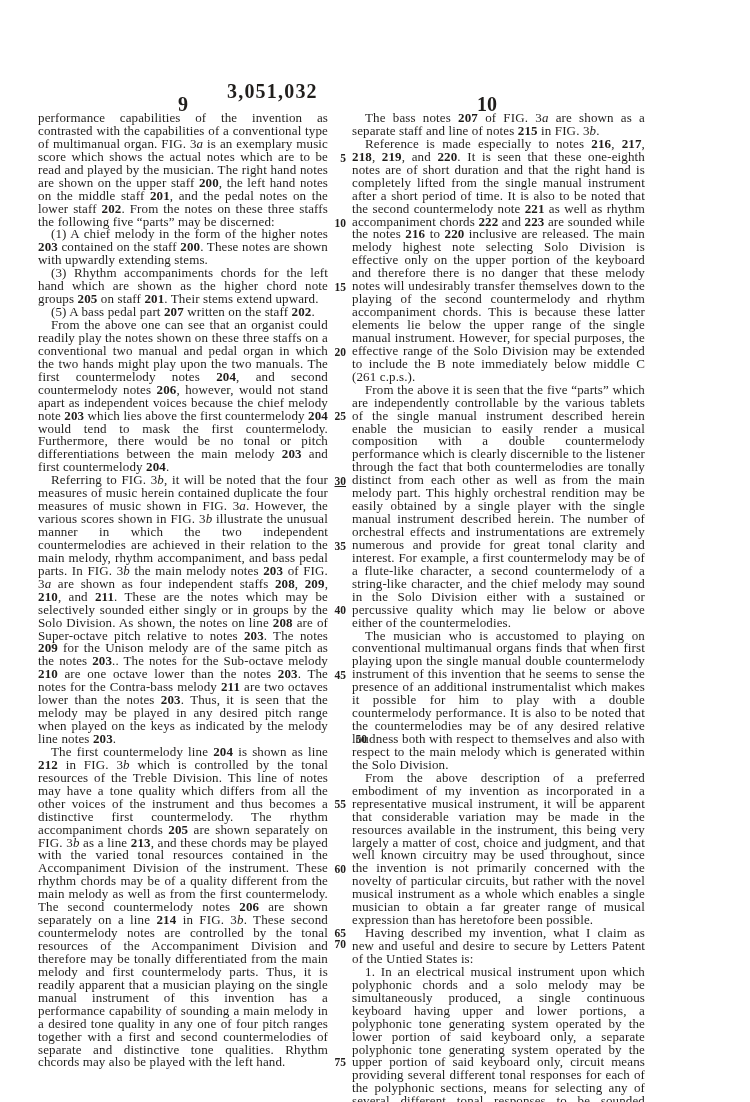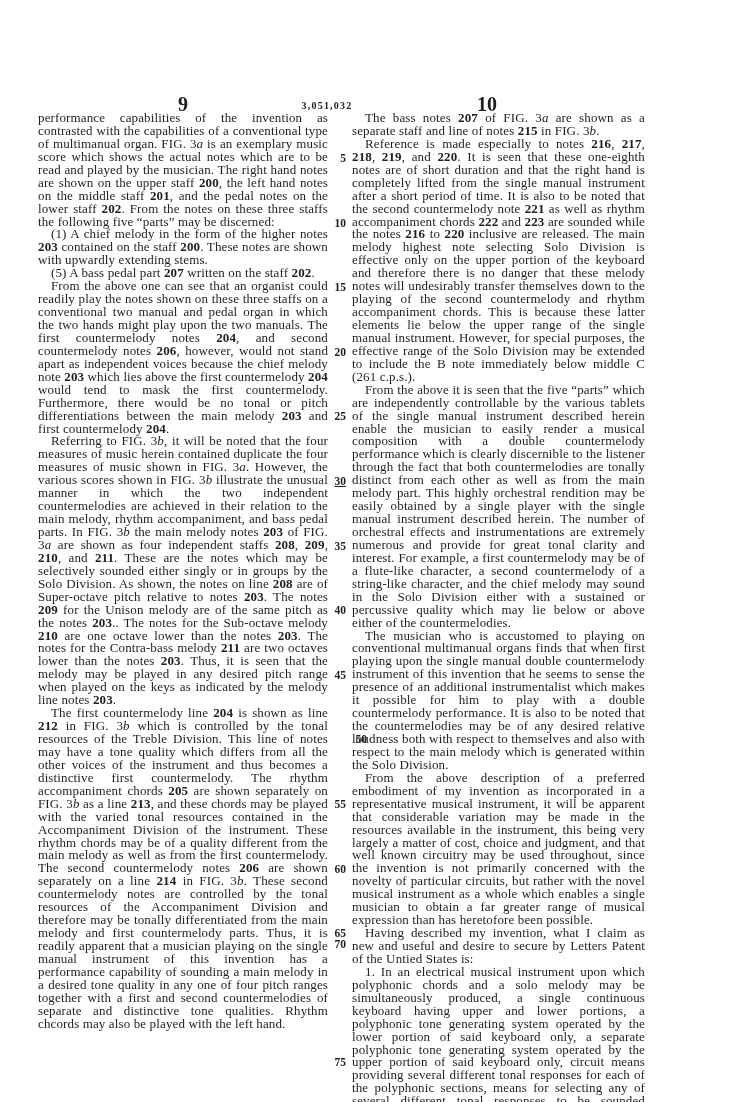--- a/index.html
+++ b/index.html
@@ -12,24 +12,23 @@
   }
   .page {
     position: relative;
     width: 750px; height: 1102px;
     background: var(--paper, #ffffff);
     overflow: hidden;
   }
   .patent-number {
     position: absolute;
     left: 227px; top: 80px; width: 200px;
-    text-align: center;
-    font-size: 10px; font-weight: bold;
+    text-align: left;
+    font-size: 20px; font-weight: bold;
     letter-spacing: 1.2px;
-    margin-top: 20px;
   }
   .col-num {
     position: absolute; top: 93px;
     font-size: 20px; font-weight: bold;
     text-align: center;
   }
   .col-num-left  { left: 38px;  width: 290px; }
   .col-num-right { left: 352px; width: 270px; }
   .column {
     position: absolute; top: 112px;
@@ -55,20 +54,21 @@
 </head>
 <body style="--ink: #201e1c; --paper: #ffffff;">
 
 <div class="page">
   <div class="patent-number">3,051,032</div>
   <div class="col-num col-num-left">9</div>
   <div class="col-num col-num-right">10</div>
   <div class="column column-left" id="col-left">
       <p class="para">performance capabilities of the invention as contrasted with the capabilities of a conventional type of multimanual organ. FIG. 3<i>a</i> is an exemplary music score which shows the actual notes which are to be read and played by the musician. The right hand notes are shown on the upper staff <b>200</b>, the left hand notes on the middle staff <b>201</b>, and the pedal notes on the lower staff <b>202</b>. From the notes on these three staffs the following five “parts” may be discerned:</p>
       <p class="para indent">(1) A chief melody in the form of the higher notes <b>203</b> contained on the staff <b>200</b>. These notes are shown with upwardly extending stems.</p>
+      <p class="para indent">(3) Rhythm accompaniments chords for the left hand which are shown as the higher chord note groups <b>205</b> on staff <b>201</b>. Their stems extend upward.</p>
       <p class="para indent">(5) A bass pedal part <b>207</b> written on the staff <b>202</b>.</p>
       <p class="para indent">From the above one can see that an organist could readily play the notes shown on these three staffs on a conventional two manual and pedal organ in which the two hands might play upon the two manuals. The first countermelody notes <b>204</b>, and second countermelody notes <b>206</b>, however, would not stand apart as independent voices because the chief melody note <b>203</b> which lies above the first countermelody <b>204</b> would tend to mask the first countermelody. Furthermore, there would be no tonal or pitch differentiations between the main melody <b>203</b> and first countermelody <b>204</b>.</p>
       <p class="para indent">Referring to FIG. 3<i>b</i>, it will be noted that the four measures of music herein contained duplicate the four measures of music shown in FIG. 3<i>a</i>. However, the various scores shown in FIG. 3<i>b</i> illustrate the unusual manner in which the two independent countermelodies are achieved in their relation to the main melody, rhythm accompaniment, and bass pedal parts. In FIG. 3<i>b</i> the main melody notes <b>203</b> of FIG. 3<i>a</i> are shown as four independent staffs <b>208</b>, <b>209</b>, <b>210</b>, and <b>211</b>. These are the notes which may be selectively sounded either singly or in groups by the Solo Division. As shown, the notes on line <b>208</b> are of Super-octave pitch relative to notes <b>203</b>. The notes <b>209</b> for the Unison melody are of the same pitch as the notes <b>203</b>.. The notes for the Sub-octave melody <b>210</b> are one octave lower than the notes <b>203</b>. The notes for the Contra-bass melody <b>211</b> are two octaves lower than the notes <b>203</b>. Thus, it is seen that the melody may be played in any desired pitch range when played on the keys as indicated by the melody line notes <b>203</b>.</p>
       <p class="para indent">The first countermelody line <b>204</b> is shown as line <b>212</b> in FIG. 3<i>b</i> which is controlled by the tonal resources of the Treble Division. This line of notes may have a tone quality which differs from all the other voices of the instrument and thus becomes a distinctive first countermelody. The rhythm accompaniment chords <b>205</b> are shown separately on FIG. 3<i>b</i> as a line <b>213</b>, and these chords may be played with the varied tonal resources contained in the Accompaniment Division of the instrument. These rhythm chords may be of a quality different from the main melody as well as from the first countermelody. The second countermelody notes <b>206</b> are shown separately on a line <b>214</b> in FIG. 3<i>b</i>. These second countermelody notes are controlled by the tonal resources of the Accompaniment Division and therefore may be tonally differentiated from the main melody and first countermelody parts. Thus, it is readily apparent that a musician playing on the single manual instrument of this invention has a performance capability of sounding a main melody in a desired tone quality in any one of four pitch ranges together with a first and second countermelodies of separate and distinctive tone qualities. Rhythm chcords may also be played with the left hand.</p>
     </div>
   <div class="column column-right" id="col-right">
       <p class="para indent">The bass notes <b>207</b> of FIG. 3<i>a</i> are shown as a separate staff and line of notes <b>215</b> in FIG. 3<i>b</i>.</p>
       <p class="para indent">Reference is made especially to notes <b>216</b>, <b>217</b>, <b>218</b>, <b>219</b>, and <b>220</b>. It is seen that these one-eighth notes are of short duration and that the right hand is completely lifted from the single manual instrument after a short period of time. It is also to be noted that the second countermelody note <b>221</b> as well as rhythm accompaniment chords <b>222</b> and <b>223</b> are sounded while the notes <b>216</b> to <b>220</b> inclusive are released. The main melody highest note selecting Solo Division is effective only on the upper portion of the keyboard and therefore there is no danger that these melody notes will undesirably transfer themselves down to the playing of the second countermelody and rhythm accompaniment chords. This is because these latter elements lie below the upper range of the single manual instrument. However, for special purposes, the effective range of the Solo Division may be extended to include the B note immediately below middle C (261 c.p.s.).</p>
       <p class="para indent">From the above it is seen that the five “parts” which are independently controllable by the various tablets of the single manual instrument described herein enable the musician to easily render a musical composition with a double countermelody performance which is clearly discernible to the listener through the fact that both countermelodies are tonally distinct from each other as well as from the main melody part. This highly orchestral rendition may be easily obtained by a single player with the single manual instrument described herein. The number of orchestral effects and instrumentations are extremely numerous and provide for great tonal clarity and interest. For example, a first countermelody may be of a flute-like character, a second countermelody of a string-like character, and the chief melody may sound in the Solo Division either with a sustained or percussive quality which may lie below or above either of the countermelodies.</p>
       <p class="para indent">The musician who is accustomed to playing on conventional multimanual organs finds that when first playing upon the single manual double countermelody instrument of this invention that he seems to sense the presence of an additional instrumentalist which makes it possible for him to play with a double countermelody performance. It is also to be noted that the countermelodies may be of any desired relative loudness both with respect to themselves and also with respect to the main melody which is generated within the Solo Division.</p>

